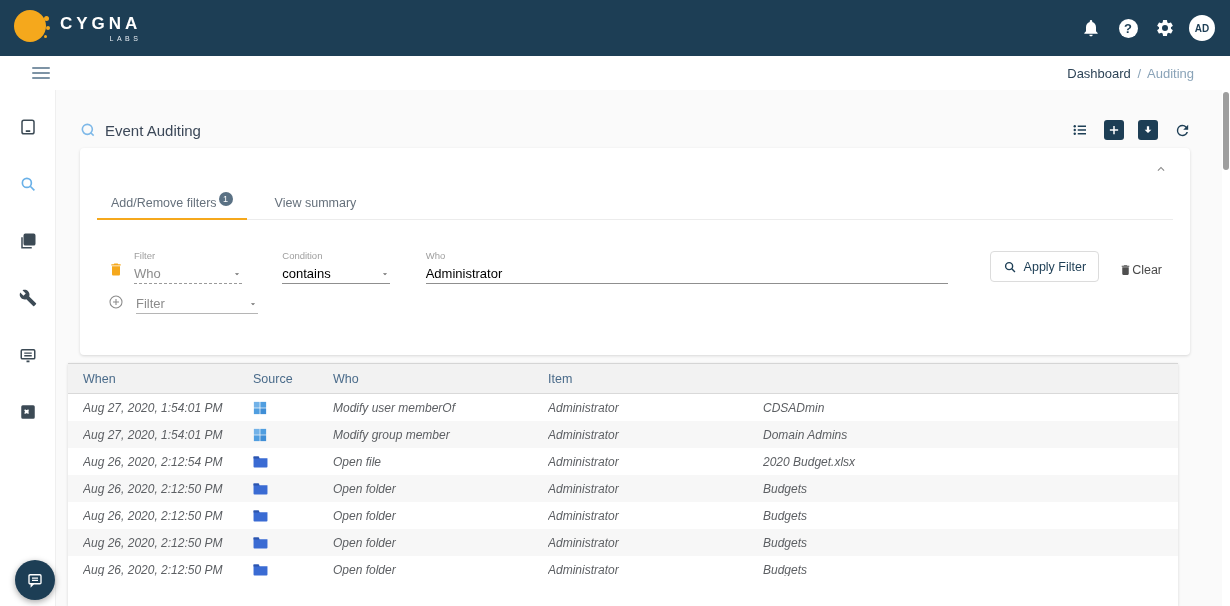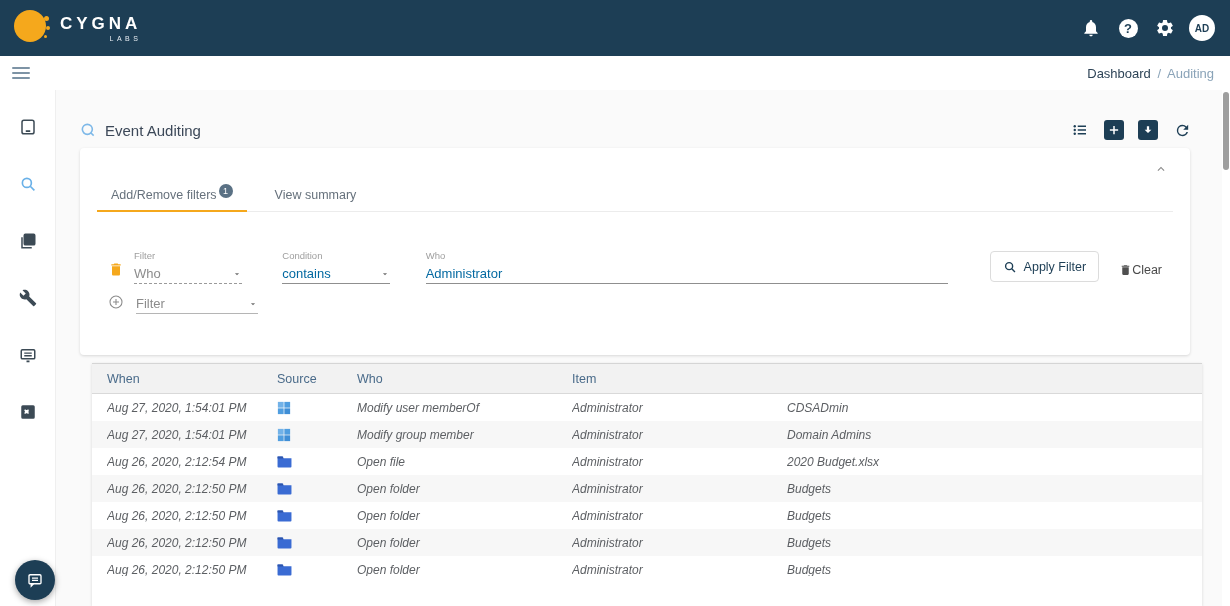--- a/index.html
+++ b/index.html
@@ -22,21 +22,21 @@
   .brand-sub { font-size:7px; letter-spacing:3.5px; text-align:right; margin-top:3px; color:#e8edf2; }
   .topbar-actions { display:flex; align-items:center; gap:9px; }
   .tb-icon { width:28px; height:28px; display:flex; align-items:center; justify-content:center; cursor:pointer; }
   .avatar { width:26px; height:26px; border-radius:50%; background:#fff; color:#1d3e55;
     font-size:10px; font-weight:bold; display:flex; align-items:center; justify-content:center; }
   .help-circle { width:19px; height:19px; border-radius:50%; background:#fff; color:#1d3e55;
     font-size:13px; font-weight:bold; display:flex; align-items:center; justify-content:center; }
 
   
   .crumbbar { position:absolute; left:0; top:56px; width:1230px; height:34px; background:#fff;
-    display:flex; align-items:center; justify-content:space-between; padding:0 12px; z-index:20; }
+    display:flex; align-items:center; justify-content:space-between; padding:0 32px; z-index:20; }
   .hamburger { width:18px; cursor:pointer; }
   .hamburger span { display:block; height:2px; background:#7d93a5; margin:3px 0; border-radius:1px; }
   .breadcrumb { font-size:13px; padding-right:4px; }
   .crumb-root { color:#2e4457; }
   .crumb-sep { color:#8aa3b8; margin:0 3px; }
   .crumb-current { color:#8aa3b8; }
 
   
   .sidebar { position:absolute; left:0; top:90px; width:56px; height:516px; background:#fff;
     border-right:1px solid #efefef; display:flex; flex-direction:column; align-items:center; z-index:10; }
@@ -54,50 +54,50 @@
   .page-title { font-size:15px; font-weight:normal; color:#3c4858; }
   .head-tools { margin-left:auto; display:flex; align-items:center; gap:14px; }
   .tool-btn { width:20px; height:20px; display:flex; align-items:center; justify-content:center; cursor:pointer; }
   .sq-btn { width:20px; height:20px; border-radius:3px; background:#1d3e55; display:flex;
     align-items:center; justify-content:center; cursor:pointer; }
 
   
   .filter-card { position:absolute; left:24px; top:58px; width:1110px; height:207px; background:#fff;
     border-radius:4px; box-shadow:0 1px 3px rgba(0,0,0,.14); }
   .collapse-btn { position:absolute; right:22px; top:14px; color:#8a8a8a; cursor:pointer; }
-  .tabs { position:absolute; left:17px; right:17px; top:32px; height:32px;
+  .tabs { position:absolute; left:17px; right:17px; top:40px; height:32px;
     border-bottom:1px solid #ececec; display:flex; }
   .tab { padding:0 14px; font-size:12.5px; color:#66717c; display:flex; align-items:flex-start;
     padding-top:8px; cursor:pointer; position:relative; }
   .tab.active { border-bottom:2px solid #f5a81c; margin-bottom:-1px; }
   .tab-badge { width:14px; height:14px; border-radius:50%; background:#5a7184; color:#fff;
     font-size:9px; display:flex; align-items:center; justify-content:center; margin-left:2px; margin-top:-4px; }
   .filter-row { position:absolute; left:28px; top:96px; right:28px; height:40px; display:flex; align-items:flex-end; }
   .trash-lead { width:18px; margin-right:10px; margin-bottom:6px; color:#f5a81c; display:flex; }
   .field { position:relative; margin-right:20px; }
   .field-label { font-size:9.5px; color:#9e9e9e; margin-bottom:3px; }
   .field-value { font-size:13px; height:20px; display:flex; align-items:center; justify-content:space-between; }
   .field-value.gray { color:#8c8c8c; }
-  .field-value.dark { color:#0369a1;text-align:right; }
+  .field-value.dark { color:#000000;text-align:right; }
   .u-dashed { border-bottom:1px dashed #9a9a9a; }
   .u-solid { border-bottom:1px solid #8f8f8f; }
   .caret { color:#6e6e6e; display:flex; margin-left:8px; }
   .w-filter { width:122px; }
   .w-cond { width:121px; margin-left:20px; }
   .w-who { width:588px; margin-left:16px; }
   .apply-btn { margin-left:22px; margin-bottom:2px; height:31px; padding:0 12px; background:#fff;
     border:1px solid #dcdcdc; border-radius:4px; display:flex; align-items:center; gap:7px;
     font-size:12.5px; color:#1d3e55; cursor:pointer; white-space:nowrap; }
   .clear-btn { margin-left:20px; margin-bottom:7px; display:flex; align-items:center; 
     font-size:12.5px; color:#4a4a4a; cursor:pointer; }
   .add-row { position:absolute; left:28px; top:146px; display:flex; align-items:flex-end; }
   .plus-lead { margin-right:12px; margin-bottom:4px; color:#8c8c8c; display:flex; }
 
   
-  .table-card { position:absolute; left:36px; top:273px; width:1110px; height:243px; background:#fff;
+  .table-card { position:absolute; left:12px; top:273px; width:1110px; height:243px; background:#fff;
     box-shadow:0 1px 3px rgba(0,0,0,.14); border-top:1px solid #d5d5d5; }
   .tgrid { display:grid; grid-template-columns:170px 80px 215px 215px 1fr; padding-left:15px; align-items:center; }
   .thead { height:30px; background:#f2f2f2; border-bottom:1px solid #d9d9d9; }
   .th { font-size:12.5px; color:#4a6b8a; }
   .tbody { height:182px; overflow:hidden; }
   .trow { height:27px; cursor:pointer;font-style:italic; }
   .trow:nth-child(even) { background:#f7f7f7; }
   .td { font-size:12px; color:#5c5f63; white-space:nowrap; overflow:hidden; }
   .src-cell { display:flex; }
   .tfoot { height:31px; border-top:1px solid #e2e2e2; display:flex; align-items:center; padding-left:8px; background:#fff; }

